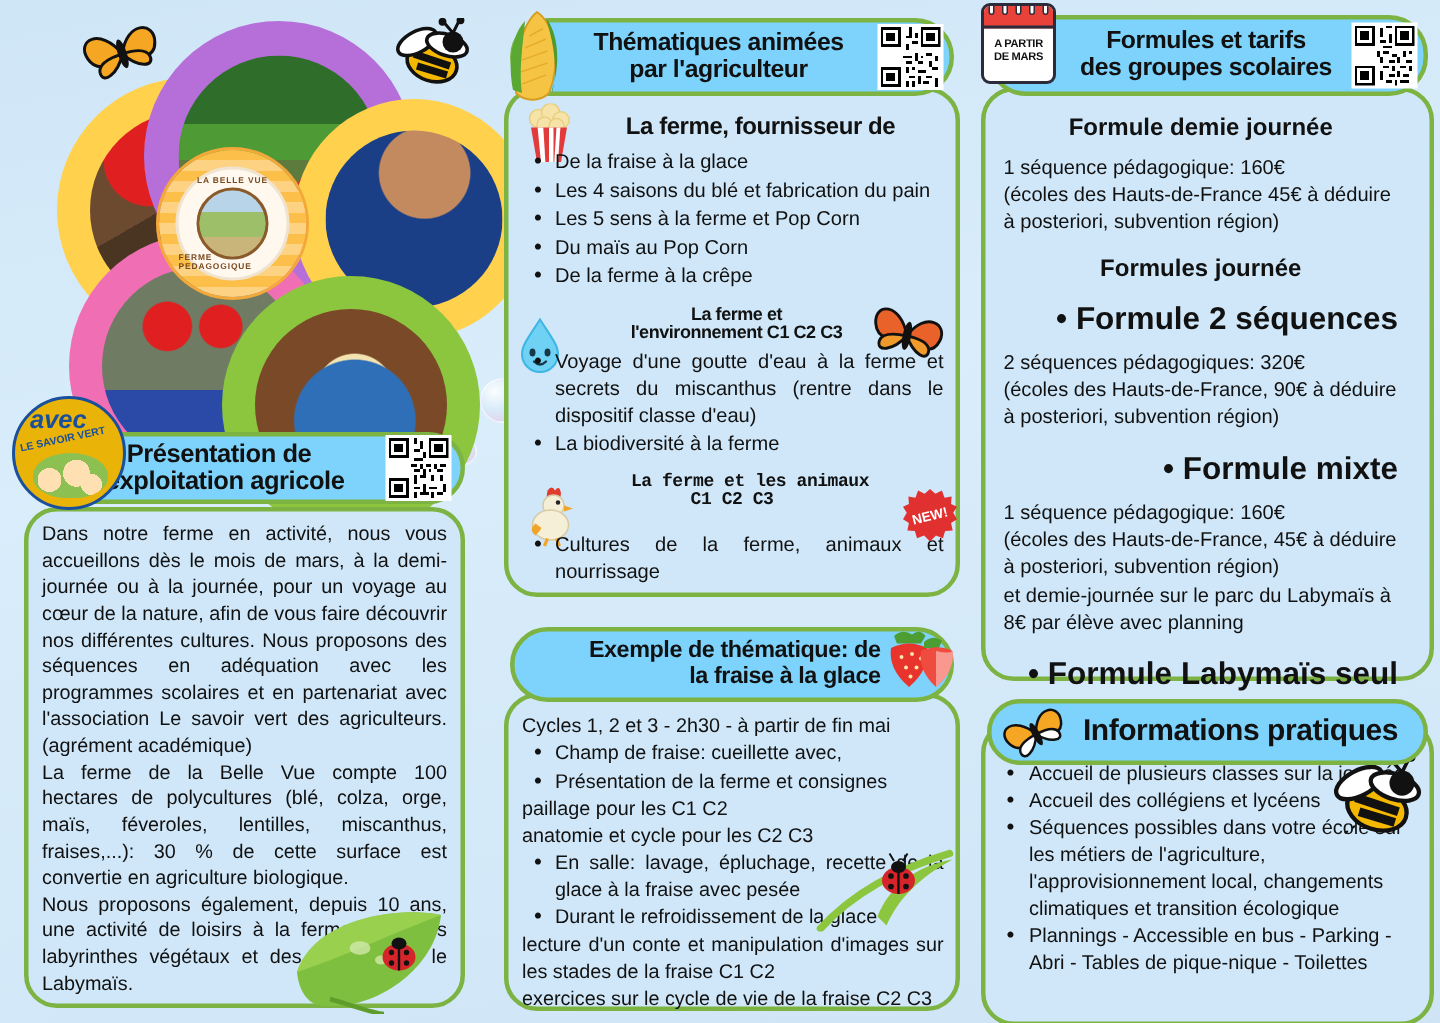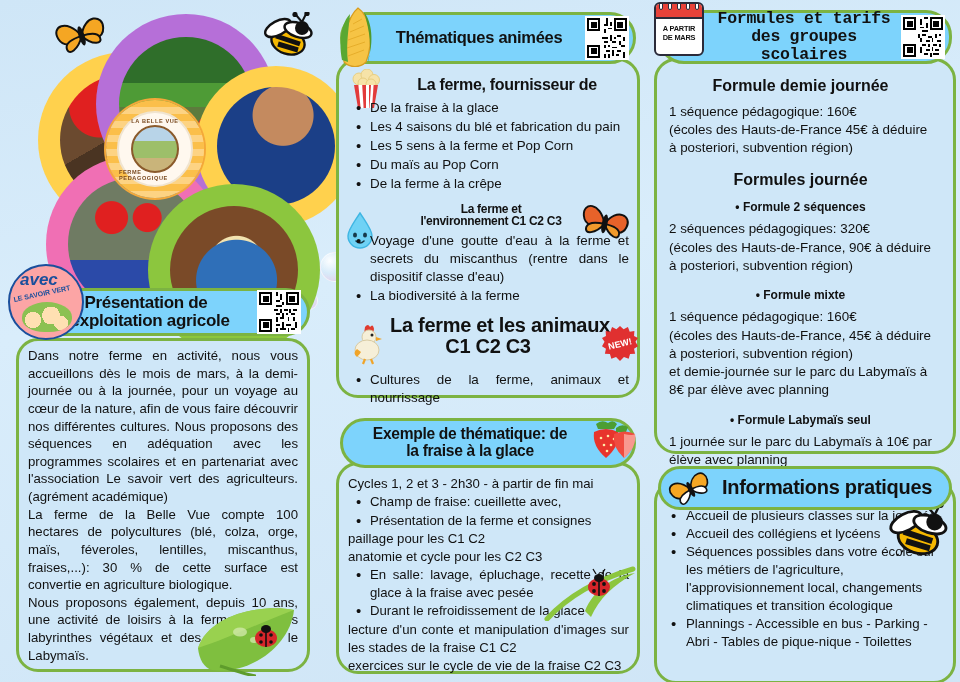--- a/index.html
+++ b/index.html
@@ -80,21 +80,21 @@
   }
   #logo-badge .lt {
     position:absolute; font-size:5.6px; font-weight:bold; color:#7a4a20;
     letter-spacing:.6px;
   }
   #logo-badge .lt.top{ top:5px; }
   #logo-badge .lt.bot{ bottom:4px; }
 
   #savoir-logo{
     position:absolute; left:8px; top:264px; width:76px; height:76px;
-    border-radius:50%; background:#fca5a5; border:2px solid #1a4f9c;
+    border-radius:50%; background:#eab308; border:2px solid #1a4f9c;
     z-index:6; overflow:hidden;
   }
   #savoir-logo .avec{
     position:absolute; top:4px; left:10px; font-size:17px; font-weight:bold;
     color:#1a4f9c; font-style:italic;
   }
   #savoir-logo .sv{
     position:absolute; top:24px; left:3px; font-size:7px; font-weight:bold;
     color:#1a4f9c; transform:rotate(-12deg);
   }
@@ -134,21 +134,21 @@
     font-size:16.5px;
   }
   #them-body{
     position:absolute; left:2px; top:58px; width:304px; height:340px;
     padding:16px 8px 6px 8px;
     font-size:13.4px; line-height:1.34;
   }
 
   .mid-h1 { font-size:16px; padding-left:38px; margin-bottom:5px; }
   .mid-h2 { font-size:12px; margin:10px 0 4px 0; padding-left:6px;}
-  .mid-h3 { font-size:20px; margin:10px 0 14px 0; }
+  .mid-h3 { font-size:12px; margin:10px 0 14px 0;font-family:Liberation Mono, monospace; }
 
   #them-body ul.bul { margin-left:6px; }
   .just { text-align:justify; }
 
   #ex-header{
     position:absolute; left:6px; top:418px; width:296px; height:50px;
     padding:0 46px 0 10px;
     font-size:15.6px;
   }
   #ex-body{
@@ -159,29 +159,28 @@
   #ex-body ul.bul li{ padding-left:22px; }
   #ex-body ul.bul li:before{ left:8px; }
 
   
   #right{ position:absolute; left:650px; top:0; width:310px; height:682px; }
 
   #form-header{
     position:absolute; left:8px; top:10px; width:294px; height:54px;
     padding-left:48px; padding-right:4px; gap:2px;
     font-size:16.5px;
-    font-family:Liberation Mono, monospace;
   }
   #form-body{
     position:absolute; left:4px; top:58px; width:302px; height:396px;
     padding:10px 21px 6px 12px;
     font-size:13.4px; line-height:1.36;
   }
   .r-h { font-weight:bold; text-align:center; font-size:16px; margin:4px 0 6px; }
-  .r-sub { font-weight:bold; text-align:center; font-size:12px; margin:8px 0 5px; }
+  .r-sub { font-weight:bold; text-align:right; font-size:21px; margin:8px 0 5px; }
   .r-sub:before{ content:"\2022  "; }
 
   #info-header{
     position:absolute; left:8px; top:466px; width:294px; height:44px;
     padding-left:44px;
     font-size:20px;
   }
   #info-body{
     position:absolute; left:4px; top:480px; width:302px; height:204px;
     padding:24px 8px 4px 10px;
@@ -393,20 +392,21 @@
         <ellipse cx="0" cy="-9" rx="5" ry="4" fill="#111"></ellipse>
       </g>
     </svg>
   </div>
 
   <div id="mid">
 
     <div class="hdr" id="them-header">
       <div style="flex:1;">
         <div>Thématiques animées</div>
+        <div>par l'agriculteur</div>
       </div>
       <div class="qr">
         <svg viewBox="0 0 21 21" width="40" height="40" shape-rendering="crispEdges">
           <rect width="21" height="21" fill="#fff"></rect>
           <g fill="#000">
             <rect x="0" y="0" width="7" height="7"></rect>
               <rect x="1" y="1" width="5" height="5" fill="#fff"></rect>
               <rect x="2" y="2" width="3" height="3"></rect>
             <rect x="14" y="0" width="7" height="7"></rect>
               <rect x="15" y="1" width="5" height="5" fill="#fff"></rect>
@@ -523,21 +523,21 @@
       </ul>
     </div>
 
     <div id="newbadge">
       <div class="star">
         <span>NEW!</span>
       </div>
     </div>
 
     <div class="hdr" id="ex-header">
-      <div style="flex:1;">
+      <div style="flex:1;text-align:right;">
         <div>Exemple de thématique: de</div>
         <div>la fraise à la glace</div>
       </div>
     </div>
     <svg style="position:absolute;right:2px;top:416px;z-index:9;" width="58" height="56" viewBox="0 0 58 56">
       <g transform="translate(2,2)">
         <path d="M8 6 q6 -5 12 -1 q5 -4 9 1 l-3 5 -16 0Z" fill="#4c9e33"></path>
         <path d="M6 14 q12 -6 24 0 q2 14 -12 26 Q4 28 6 14Z" fill="#e8342c"></path>
         <g fill="#ffe9a8">
             <circle cx="13" cy="20" r="1.3"></circle>

